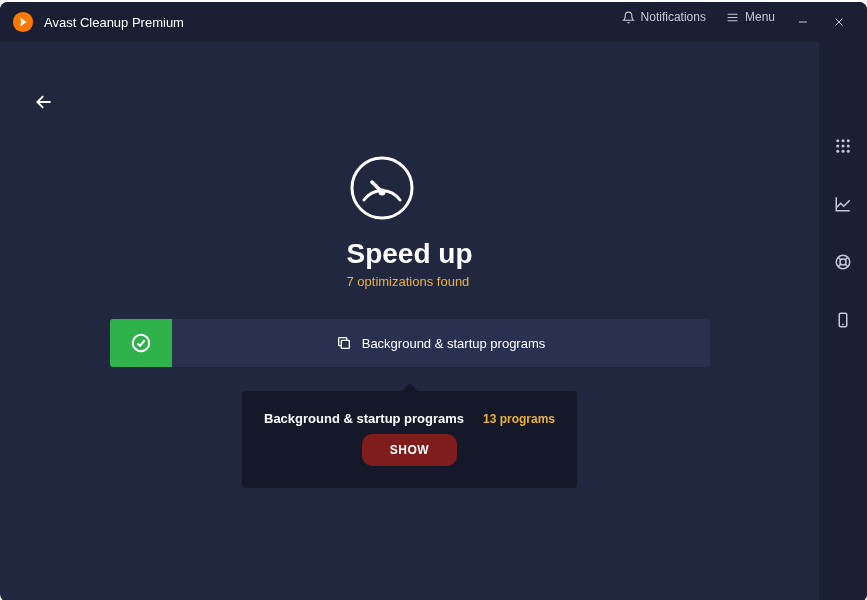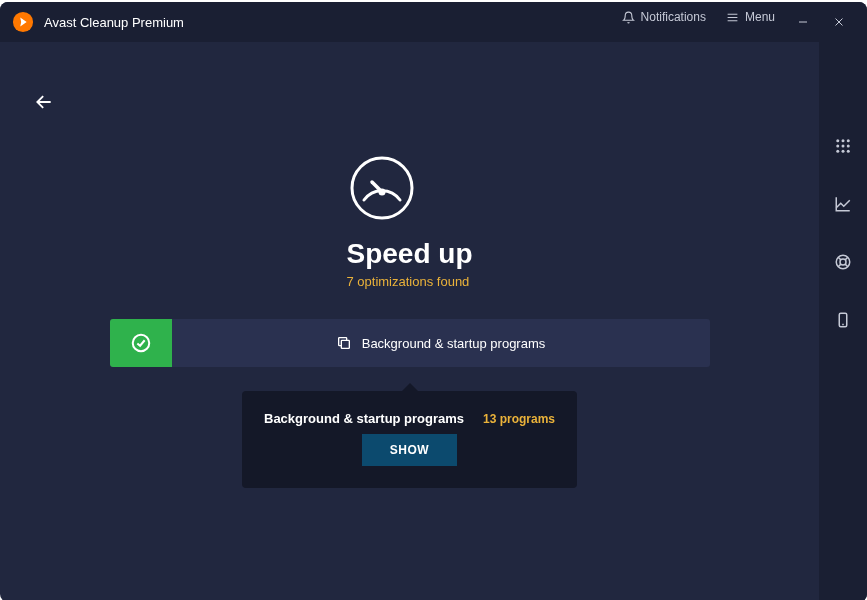--- a/index.html
+++ b/index.html
@@ -32,21 +32,21 @@
     .row-content { flex: 1; display: flex; align-items: center; justify-content: center; gap: 10px; }
     .row-label { color: #fff; font-size: 13px; font-weight: 500; }
     
     .popover-wrap { position: relative; width: 335px; margin-top: 24px; }
     .popover-arrow { position: absolute; top: -8px; left: 50%; transform: translateX(-50%); width: 0; height: 0; border-left: 10px solid transparent; border-right: 10px solid transparent; border-bottom: 10px solid #141828; }
     .popover { background: #141828; border-radius: 4px; padding: 20px 22px 22px; }
     .pop-head { display: flex; justify-content: space-between; align-items: baseline; margin-bottom: 8px; }
     .pop-title { color: #fff; font-size: 13px; font-weight: 600; }
     .pop-count { color: #eab23a; font-size: 12px; font-weight: 600; }
     .pop-desc { color: #9199b5; font-size: 11.5px; line-height: 1.5; margin-bottom: 16px; }
-    .show-btn { display: block; margin: 0 auto; background: #0c4a6e; color: #fff; border: none; padding: 9px 28px; font-size: 12px; font-weight: 700; letter-spacing: 0.5px; cursor: pointer; border-radius: 0; }
+    .show-btn { display: block; margin: 0 auto; background: #7f1d1d; color: #fff; border: none; padding: 9px 28px; font-size: 12px; font-weight: 700; letter-spacing: 0.5px; cursor: pointer; border-radius: 10px; }
     
     
     .quickbar { width: 48px; background: #1a1f33; display: flex; flex-direction: column; align-items: center; padding-top: 84px; gap: 18px; }
     .qbtn { width: 40px; height: 40px; display: flex; align-items: center; justify-content: center; color: #c5c9d6; cursor: pointer; border: none; background: transparent; border-radius: 4px; }
     
     svg { display: block; }
   </style>
 </head>
 <body>
 

